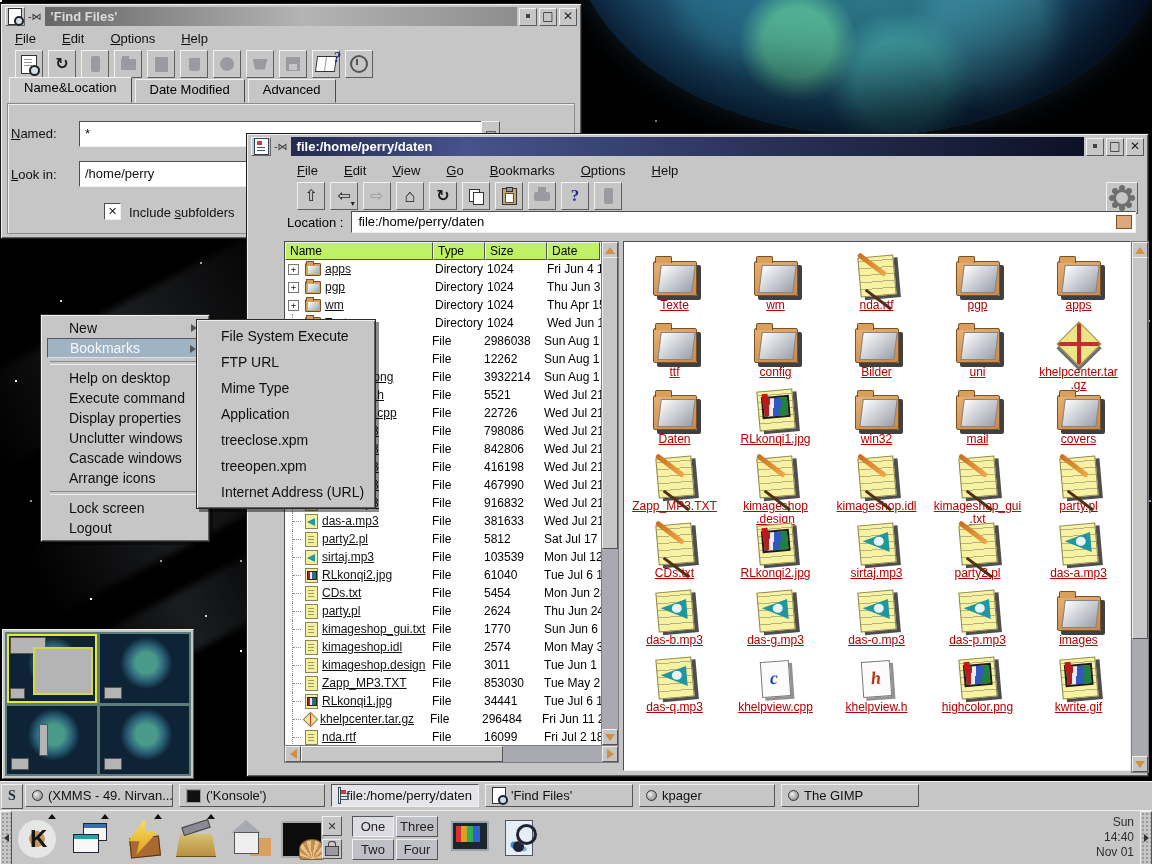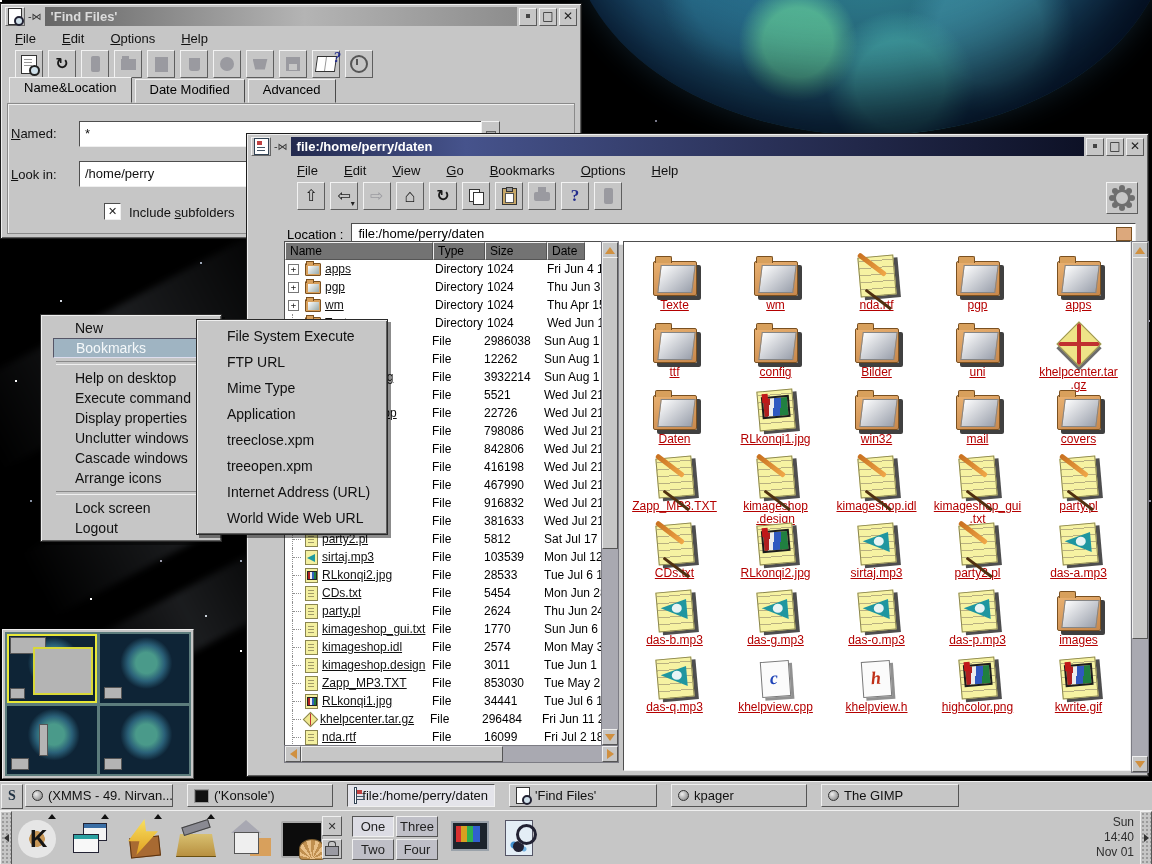--- a/index.html
+++ b/index.html
@@ -92,28 +92,28 @@
   .ffield{position:absolute;height:24px;background:#fff;border:1px solid;border-color:#4e4e4e #efefef #efefef #4e4e4e;
        font-size:13px;line-height:24px;padding:0 5px;color:#111;white-space:nowrap;overflow:hidden;}
   .combo{position:absolute;width:17px;height:26px;background:#c6c6c6;border:1px solid;border-color:#f0f0f0 #555 #555 #f0f0f0;}
   .combo::after{content:"";position:absolute;left:4px;top:9px;width:8px;height:6px;background:#a8a8a8;border:1px solid #666;}
   .cbx{position:absolute;width:15px;height:15px;background:#fff;border:1px solid;border-color:#4e4e4e #efefef #efefef #4e4e4e;
        font:bold 11px/15px "DejaVu Sans",sans-serif;text-align:center;color:#222;}
   
   #kfm-win{left:246px;top:133px;width:901px;height:642px;z-index:20;}
   #kfm-menus{top:26px;height:20px;padding-left:46px;}
   #kfm-toolbar{top:48px;left:50px;}
-  .locrow{position:absolute;left:40px;top:88px;right:12px;height:24px;display:flex;align-items:center;gap:8px;font-size:13px;}
+  .locrow{position:absolute;left:40px;top:76px;right:12px;height:24px;display:flex;align-items:center;gap:8px;font-size:13px;}
   .locfield{flex:1;height:20px;background:#fff;border:1px solid;border-color:#4e4e4e #efefef #efefef #4e4e4e;
        font-size:13px;line-height:20px;padding:0 6px;position:relative;white-space:nowrap;overflow:hidden;}
   .locsq{position:absolute;right:3px;top:3px;width:14px;height:12px;background:#dca87c;border:1px solid #7a5020;}
   .treepanel{position:absolute;left:37px;top:107px;width:317px;height:503px;background:#fff;
        border:1px solid;border-color:#4e4e4e #efefef #efefef #4e4e4e;overflow:hidden;}
   .thead{display:flex;height:18px;}
-  .hc{background:#737373;border:1px solid;border-color:#f0f0f0 #555 #555 #f0f0f0;font-size:12px;
+  .hc{background:#bef264;border:1px solid;border-color:#f0f0f0 #555 #555 #f0f0f0;font-size:12px;
        padding:1px 4px;box-sizing:border-box;flex:none;white-space:nowrap;overflow:hidden;}
   .trow{display:flex;height:18px;align-items:center;font-size:12px;white-space:nowrap;}
   .texp{width:9px;height:9px;border:1px solid #777;background:#fff;font:9px/8px "DejaVu Sans Mono",monospace;
        text-align:center;color:#222;margin:0 4px 0 3px;flex:none;}
   .tguide{width:14px;height:18px;border-left:1px dotted #909090;margin-left:7px;margin-right:-4px;flex:none;position:relative;}
   .tguide::after{content:"";position:absolute;left:0;top:9px;width:8px;border-top:1px dotted #909090;}
   .ticon{flex:none;margin:0 4px 0 2px;position:relative;}
   .tname{text-decoration:underline;color:#101010;overflow:hidden;flex:none;width:110px;}
   .ttype{flex:none;width:52px;} .tsize{flex:none;width:60px;} .tdate{flex:none;overflow:hidden;}
   
@@ -170,21 +170,21 @@
   .sh-hh::before{content:"h";position:absolute;left:8px;top:6px;font:italic bold 18px "Liberation Serif",serif;color:#c03018;}
   
   .kfmic{width:13px;height:15px;background:#fff;border:1px solid #345;position:relative;}
   .kfmic::before{content:"";position:absolute;left:2px;top:2px;width:5px;height:4px;background:#c04040;}
   .kfmic::after{content:"";position:absolute;left:2px;top:8px;width:8px;height:1px;background:#456;box-shadow:0 3px 0 #456;}
   .findic{width:12px;height:15px;background:#fff;border:1px solid #333;position:relative;}
   .findic::after{content:"";position:absolute;right:-3px;bottom:-2px;width:6px;height:6px;border:2px solid #223;border-radius:50%;background:#cfe0ea;}
   
   .menu{position:absolute;background:#c6c6c6;border:1px solid #2a2a2a;
        box-shadow:inset 1px 1px 0 #efefef, inset -1px -1px 0 #5e5e5e, 3px 3px 0 rgba(0,0,0,.45);
-       padding:3px 12px;z-index:40;}
+       padding:3px 6px;z-index:40;}
   .dmi{height:20px;line-height:20px;font-size:14px;color:#101010;padding:0 8px 0 22px;position:relative;white-space:nowrap;}
   .dmi .arr{position:absolute;right:6px;top:6px;width:0;height:0;border-top:4px solid transparent;border-bottom:4px solid transparent;border-left:6px solid #555;}
   .dmi.hl{background:#9fb4c2;color:#f4f8fa;border:1px solid;border-color:#556 #dde #dde #556;height:18px;line-height:18px;}
   .dsep{height:2px;margin:3px 3px;border-top:1px solid #8a8a8a;border-bottom:1px solid #efefef;}
   #submenu .dmi{height:26px;line-height:26px;padding-left:18px;}
   
   #kpager{position:absolute;left:2px;top:629px;width:192px;height:150px;z-index:30;background:#c6c6c6;
        border:1px solid;border-color:#efefef #555 #555 #efefef;padding:2px;box-sizing:border-box;}
   #kpager .inner{width:100%;height:100%;background:#5c7c7c;display:grid;grid-template-columns:1fr 1fr;grid-template-rows:1fr 1fr;gap:3px;padding:2px;box-sizing:border-box;}
   .pd{position:relative;background:
@@ -399,21 +399,21 @@
     </div>
   <div class="locrow">
     <span>Location :</span>
     <span class="locfield"><span>file:/home/perry/daten</span><span class="locsq"></span></span>
   </div>
   <div class="treepanel">
     <div class="thead" id="tree-head">
         <span class="hc" style="width: 148px;">Name</span>
         <span class="hc" style="width: 52px;">Type</span>
         <span class="hc" style="width: 62px;">Size</span>
-        <span class="hc" style="width: 38px;">Date</span>
+        <span class="hc" style="width: 53px;">Date</span>
       </div>
     <div id="tree-rows">
         <div class="trow">
           <span class="texp">+</span>
           <span class="ticon s-fold"></span>
           <span class="tname">apps</span>
           <span class="ttype">Directory</span>
           <span class="tsize">1024</span>
           <span class="tdate">Fri Jun  4 17:2</span>
         </div>
@@ -543,21 +543,21 @@
           <span class="tname">sirtaj.mp3</span>
           <span class="ttype">File</span>
           <span class="tsize">103539</span>
           <span class="tdate">Mon Jul 12 16</span>
         </div>
         <div class="trow">
           <span class="tguide"></span>
           <span class="ticon s-img"></span>
           <span class="tname">RLkonqi2.jpg</span>
           <span class="ttype">File</span>
-          <span class="tsize">28533</span>
+          <span class="tsize">61040</span>
           <span class="tdate">Tue Jul  6 15:</span>
         </div>
         <div class="trow">
           <span class="tguide"></span>
           <span class="ticon s-doc"></span>
           <span class="tname">CDs.txt</span>
           <span class="ttype">File</span>
           <span class="tsize">5454</span>
           <span class="tdate">Mon Jun 28 2</span>
         </div>
@@ -906,26 +906,25 @@
     <div class="dmi">Logout</div>
   </div>
 <div class="menu" style="left:196px;top:319px;width:166px;" id="submenu">
     <div class="dmi">File System Execute</div>
     <div class="dmi">FTP URL</div>
     <div class="dmi">Mime Type</div>
     <div class="dmi">Application</div>
     <div class="dmi">treeclose.xpm</div>
     <div class="dmi">treeopen.xpm</div>
     <div class="dmi">Internet Address (URL)</div>
-    <div class="dmi">World Wide Web URL</div>
   </div>
 
 <div id="taskbar">
   <div class="sbtn">S</div>
-  <div id="tasks" style="display:flex;gap:14px;">
+  <div id="tasks" style="display:flex;gap:6px;">
       <div class="task" style="width: 148px;">
         <span class="ti-app-dot-icon"></span>
         <span class="tlabel">(XMMS - 49. Nirvan...</span>
       </div>
       <div class="task" style="width: 146px;">
         <span class="ti-terminal-icon"></span>
         <span class="tlabel">('Konsole')</span>
       </div>
       <div class="task active" style="width: 148px;">
         <span class="kfmic"></span>

